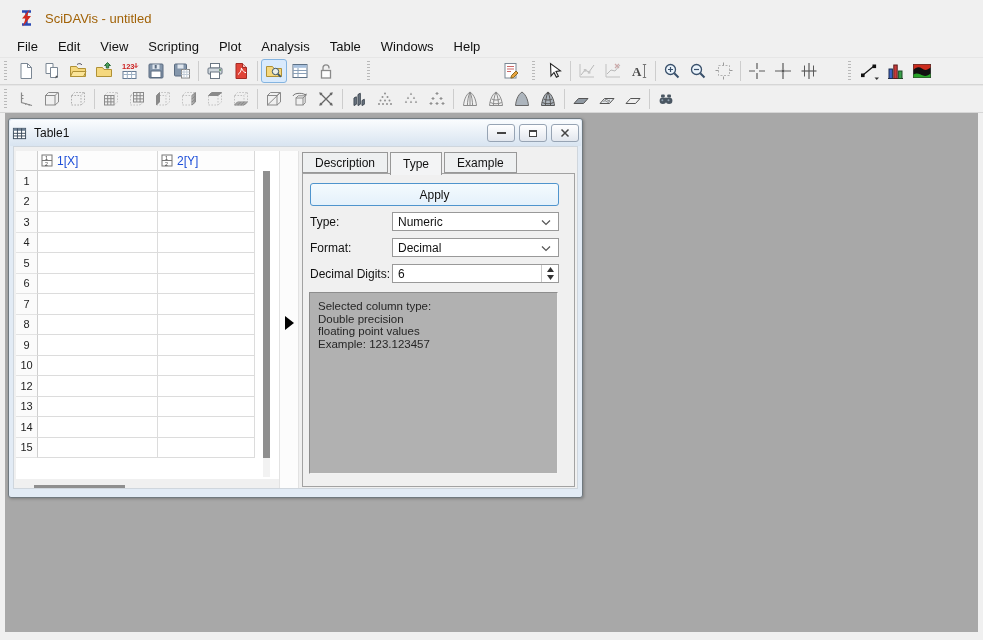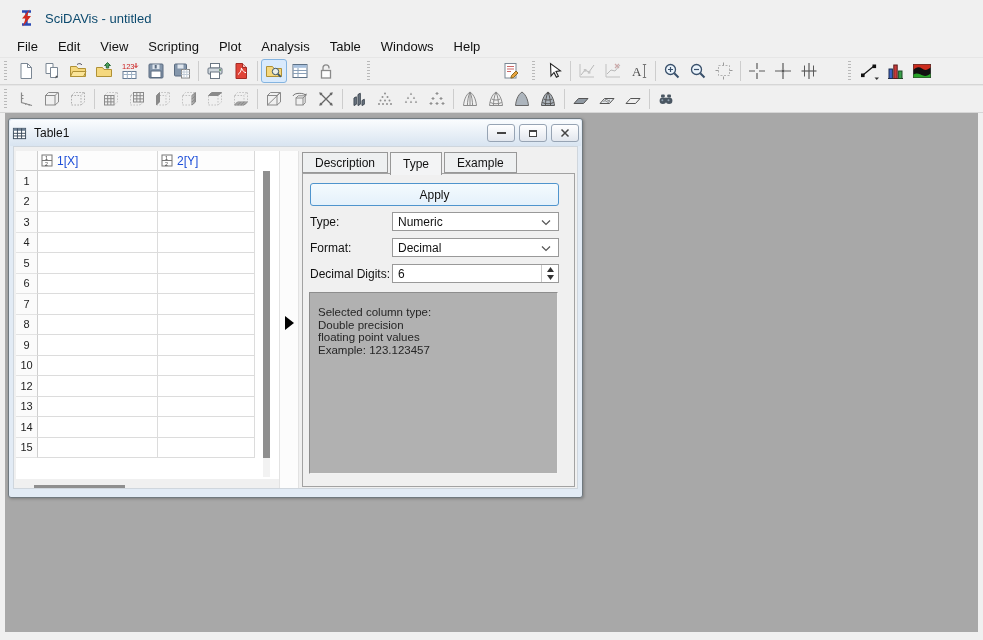--- a/index.html
+++ b/index.html
@@ -1,32 +1,32 @@
 <!DOCTYPE html>
 <html><head>
 <meta charset="utf-8">
 <style>
   html,body{margin:0;padding:0;}
   body{width:983px;height:640px;overflow:hidden;font-family:"Liberation Sans",sans-serif;background:#fff;}
   #app{position:absolute;left:0;top:0;width:983px;height:640px;background:#f0f0f0;}
 
   
   .titlebar{position:absolute;left:0;top:0;right:0;height:36px;background:#f0f0f0;display:flex;align-items:center;padding-left:16px;box-sizing:border-box;}
-  .titlebar .app-title{font-size:13px;color:#0c4a6e;margin-left:9px;}
+  .titlebar .app-title{font-size:13px;color:#a16207;margin-left:9px;}
   .applogo{width:20px;height:20px;display:inline-flex;}
 
   
   .menubar{position:absolute;left:0;top:36px;right:0;height:21px;display:flex;align-items:center;padding-left:7px;font-size:13px;color:#111;background:#f0f0f0;}
   .mi{padding:2px 10px;cursor:default;}
 
   
   .toolbar{position:absolute;left:0;right:0;height:28px;display:flex;align-items:center;background:#f0f0f0;border-top:1px solid #e6e6e6;border-bottom:1px solid #d6d6d6;box-sizing:border-box;}
   .tb1{top:57px;} .tb2{top:85px;}
   .tb-handle{width:3px;height:20px;margin:0 6px 0 4px;background:repeating-linear-gradient(to bottom,#b9b9b9 0 1px,transparent 1px 3px);}
-  .tbtn{width:26px;height:24px;display:flex;align-items:center;justify-content:center;border-radius:3px;box-sizing:border-box;flex:none;}
+  .tbtn{width:26px;height:24px;display:flex;align-items:center;justify-content:center;border-radius:3px;box-sizing:border-box;flex:none;font-weight:bold;}
   .tbtn.hl{background:#d9eafc;border:1px solid #84b4e0;}
   .tsep{width:1px;height:20px;background:#cdcdcd;margin:0 3px;flex:none;}
   .gap55{margin-left:28px;} .gap120{margin-left:122px;} .gap28{margin-left:26px;}
 
   
   .workspace{position:absolute;left:5px;top:113px;width:973px;height:519px;background:#a8a8a8;}
 
   
   .doc{position:absolute;left:8px;top:118px;width:575px;height:380px;background:#e2ebf5;border:1px solid #70797f;border-radius:3px;box-sizing:border-box;box-shadow:1px 1px 3px rgba(0,0,0,.25);}
   .doc-titlebar{position:absolute;left:1px;top:1px;right:1px;height:26px;background:linear-gradient(#fafcfe,#d8e4f1);border-radius:2px 2px 0 0;display:flex;align-items:center;padding:0 2px;box-sizing:border-box;}
@@ -65,21 +65,21 @@
   .pframe{position:absolute;left:3px;top:26px;right:2px;bottom:1px;border:1px solid #a2a2a2;background:#f0f0f0;box-sizing:border-box;z-index:1;}
   .apply{position:absolute;left:7px;right:15px;top:9px;height:21px;border:1px solid #4f94cd;border-radius:3px;background:linear-gradient(#f4fafe,#e4f1fb);font-size:12px;color:#111;display:flex;align-items:center;justify-content:center;}
   .frow{position:absolute;left:7px;right:15px;height:19px;display:flex;align-items:center;font-size:12px;color:#111;}
   .frow .flabel{width:82px;flex:none;}
   .rt{top:38px;} .rf{top:64px;} .rd{top:90px;}
   .combo{flex:1;height:19px;background:#fff;border:1px solid #999;display:flex;align-items:center;padding-left:5px;box-sizing:border-box;position:relative;}
   .combo .chev{position:absolute;right:7px;top:6px;}
   .spin{flex:1;height:19px;background:#fff;border:1px solid #999;display:flex;align-items:center;box-sizing:border-box;position:relative;padding-left:5px;}
   .spinbtns{position:absolute;right:0;top:0;bottom:0;width:16px;border-left:1px solid #c9c9c9;display:flex;flex-direction:column;}
   .spinbtns .sb{flex:1;display:flex;align-items:center;justify-content:center;}
-  .infobox{position:absolute;left:6px;right:16px;top:118px;bottom:12px;background:#b1b1b1;border:1px solid #8d8d8d;border-right-color:#f2f2f2;border-bottom-color:#f2f2f2;box-sizing:border-box;padding:13px 8px;font-size:11.5px;line-height:12.5px;color:#262626;}
+  .infobox{position:absolute;left:6px;right:16px;top:118px;bottom:12px;background:#b1b1b1;border:1px solid #8d8d8d;border-right-color:#f2f2f2;border-bottom-color:#f2f2f2;box-sizing:border-box;padding:7px 8px;font-size:11.5px;line-height:12.5px;color:#262626;}
 
   svg{display:block;}
 </style>
 </head>
 <body>
 
 <div id="app">
 
   <div class="titlebar">
     <span class="applogo">

